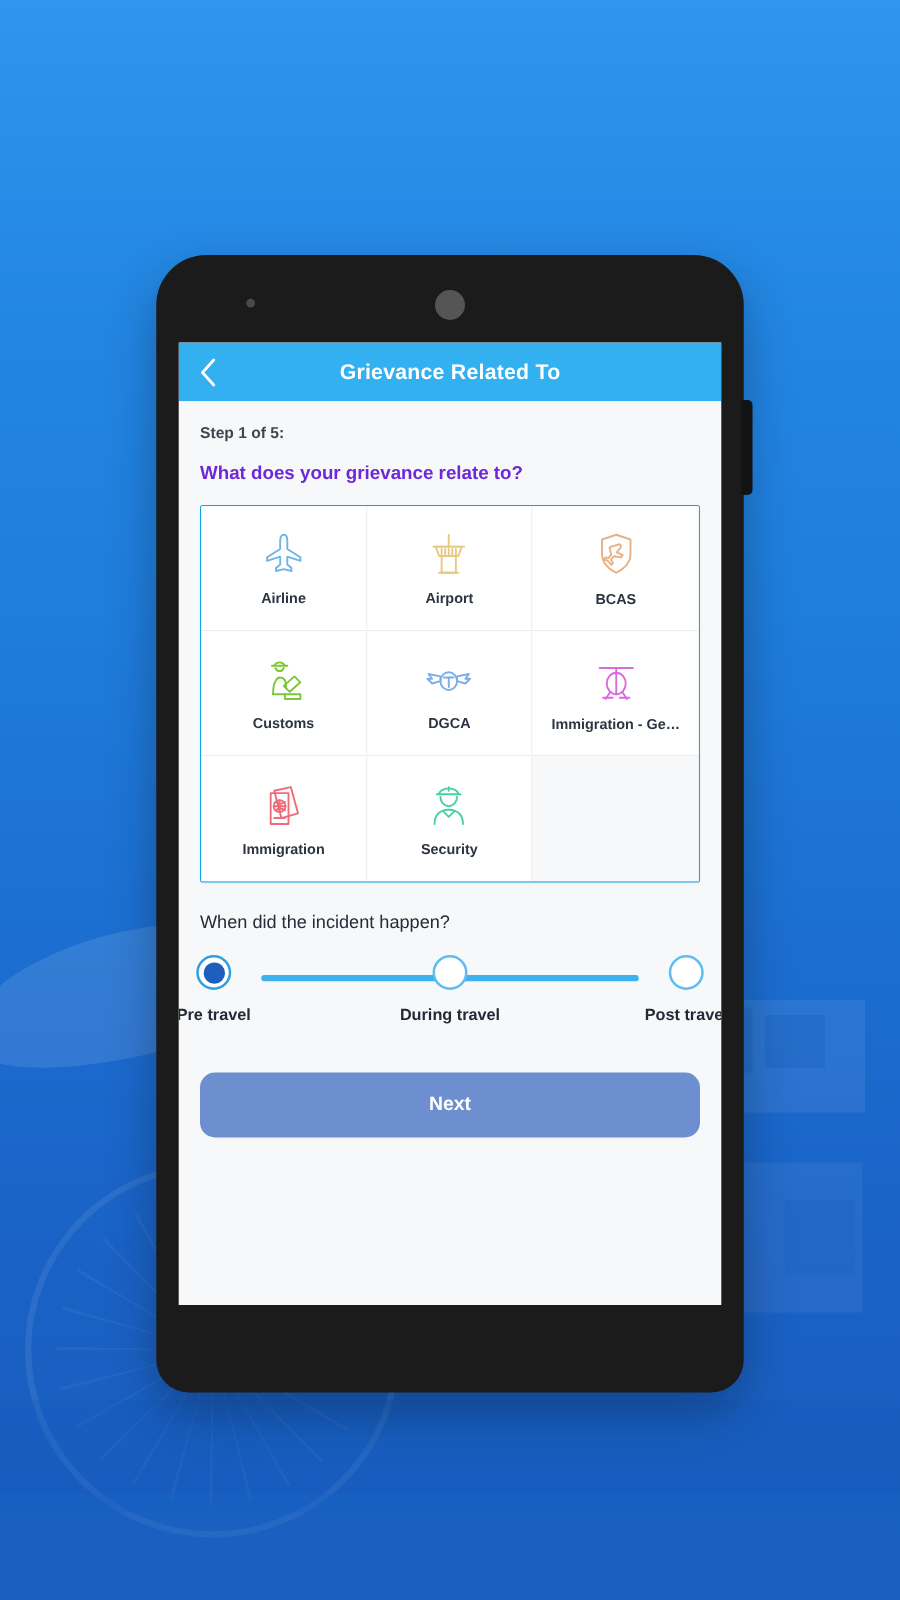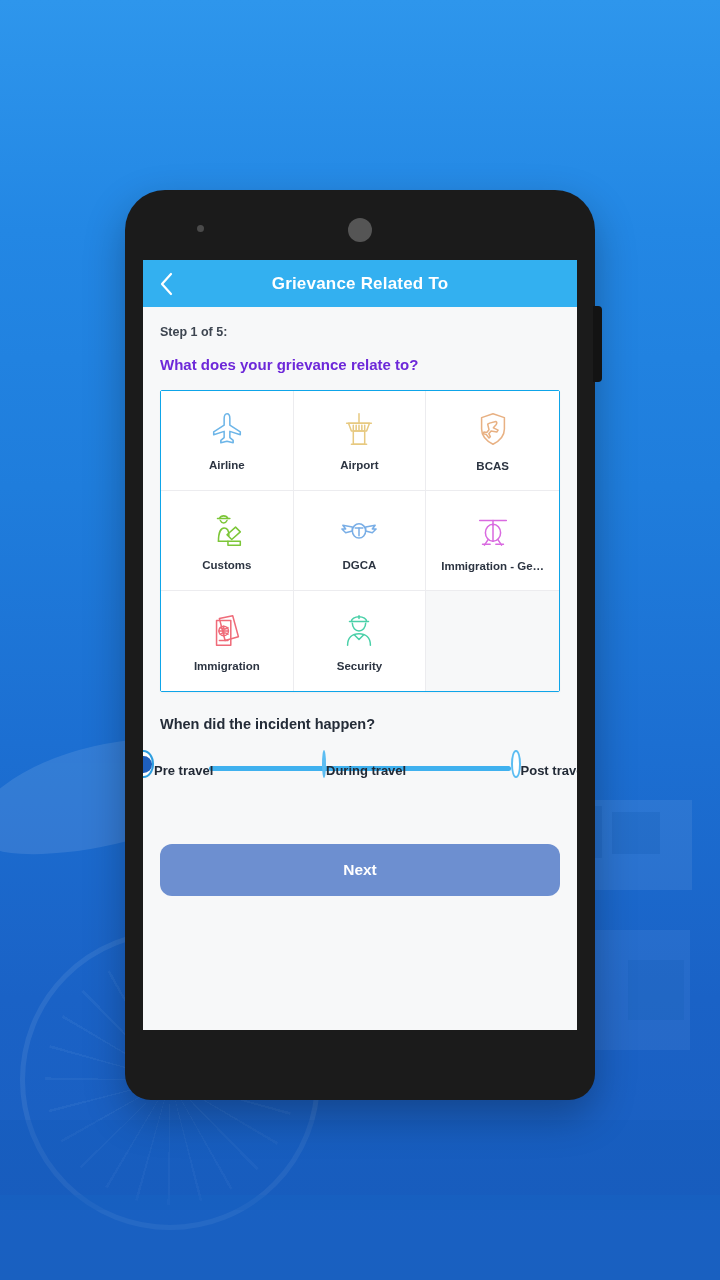--- a/index.html
+++ b/index.html
@@ -52,21 +52,21 @@
   #bg-city-b { right: 60px; top: 812px; width: 48px; height: 42px; background:#0d56ad; opacity:.22; }
   #bg-city-c { right: 118px; top: 806px; width: 40px; height: 52px; background:#0d56ad; opacity:.22; }
   #bg-city-d { right: 30px; top: 930px; width: 190px; height: 120px; background:#ffffff; opacity:.055; }
   #bg-city-e { right: 36px; top: 960px; width: 56px; height: 60px; background:#0d56ad; opacity:.16; }
   #bg-band    { left: 0; top: 1120px; width: 720px; height: 90px; background:#0f59b8; opacity:.25; }
   #bg-band2   { left: 0; top: 1195px; width: 720px; height: 85px; background:#1667c7; opacity:.30; }
 
   
   #phone {
     position: absolute;
-    left: 125px; top: 190px;
+    left: 125px; top: 204px;
     width: 470px; height: 910px;
     background: #1b1b1b;
     border-radius: 40px 40px 26px 26px;
     box-shadow: 0 16px 40px rgba(0,0,0,.28);
   }
   #phone-sensor {
     position: absolute; left: 72px; top: 35px;
     width: 7px; height: 7px; border-radius: 50%;
     background: #4a4a4a;
   }
@@ -161,36 +161,36 @@
   .cat-cell.last-row { border-bottom: none; }
   .cat-icon { width: 38px; height: 38px; display:block; }
   .cat-label {
     font-size: 11.5px; font-weight: bold; color: #2c3441;
     white-space: nowrap; max-width: 100%;
     overflow: hidden; text-overflow: ellipsis;
   }
 
   #question-2 {
     margin: 24px 0 0 17px;
-    font-size: 14.5px; font-weight: bold; color: #242c38;
+    font-size: 14.5px; font-weight: normal; color: #242c38;
   }
 
   
   #timeline {
     position: relative;
     margin: 18px 28px 0 28px;
     height: 64px;
   }
   #tl-track {
     position: absolute; left: 38px; right: 38px; top: 16px;
     height: 5px; background: #3fb1ef; border-radius: 3px;
   }
   .tl-node {
     position: absolute; top: 0; width: 76px;
-    display: flex; flex-direction: row; align-items: center;
+    display: flex; flex-direction: column; align-items: center;
     cursor: pointer;
   }
   .tl-dot {
     width: 28px; height: 28px; border-radius: 50%;
     background: #ffffff; border: 2px solid #5cbdf2;
     display: flex; align-items: center; justify-content: center;
     z-index: 2;
   }
   .tl-node.selected .tl-dot { border-color: #2f9fe0; }
   .tl-dot i {

